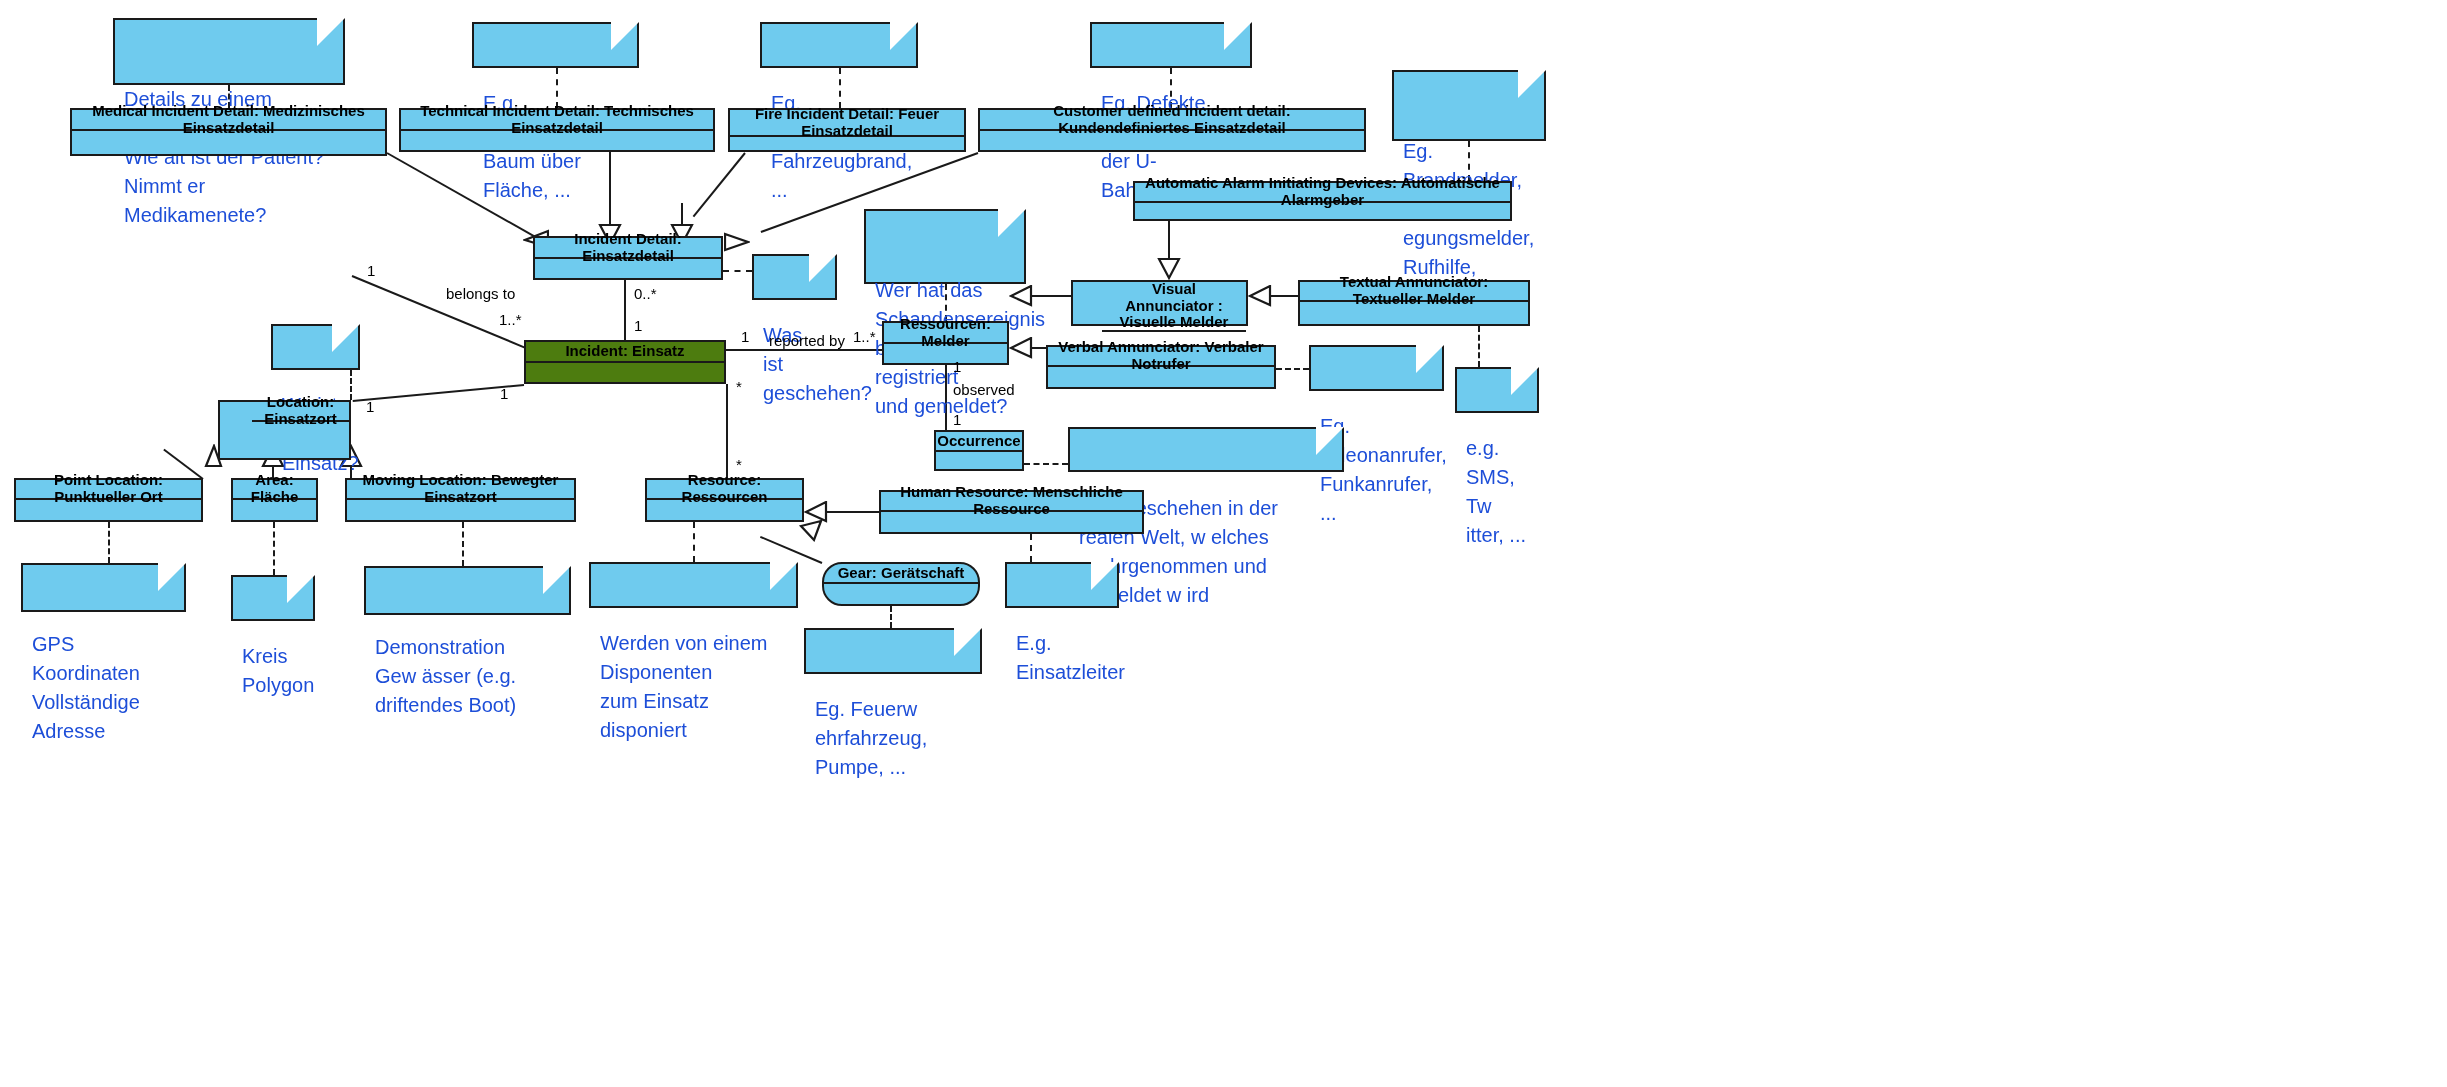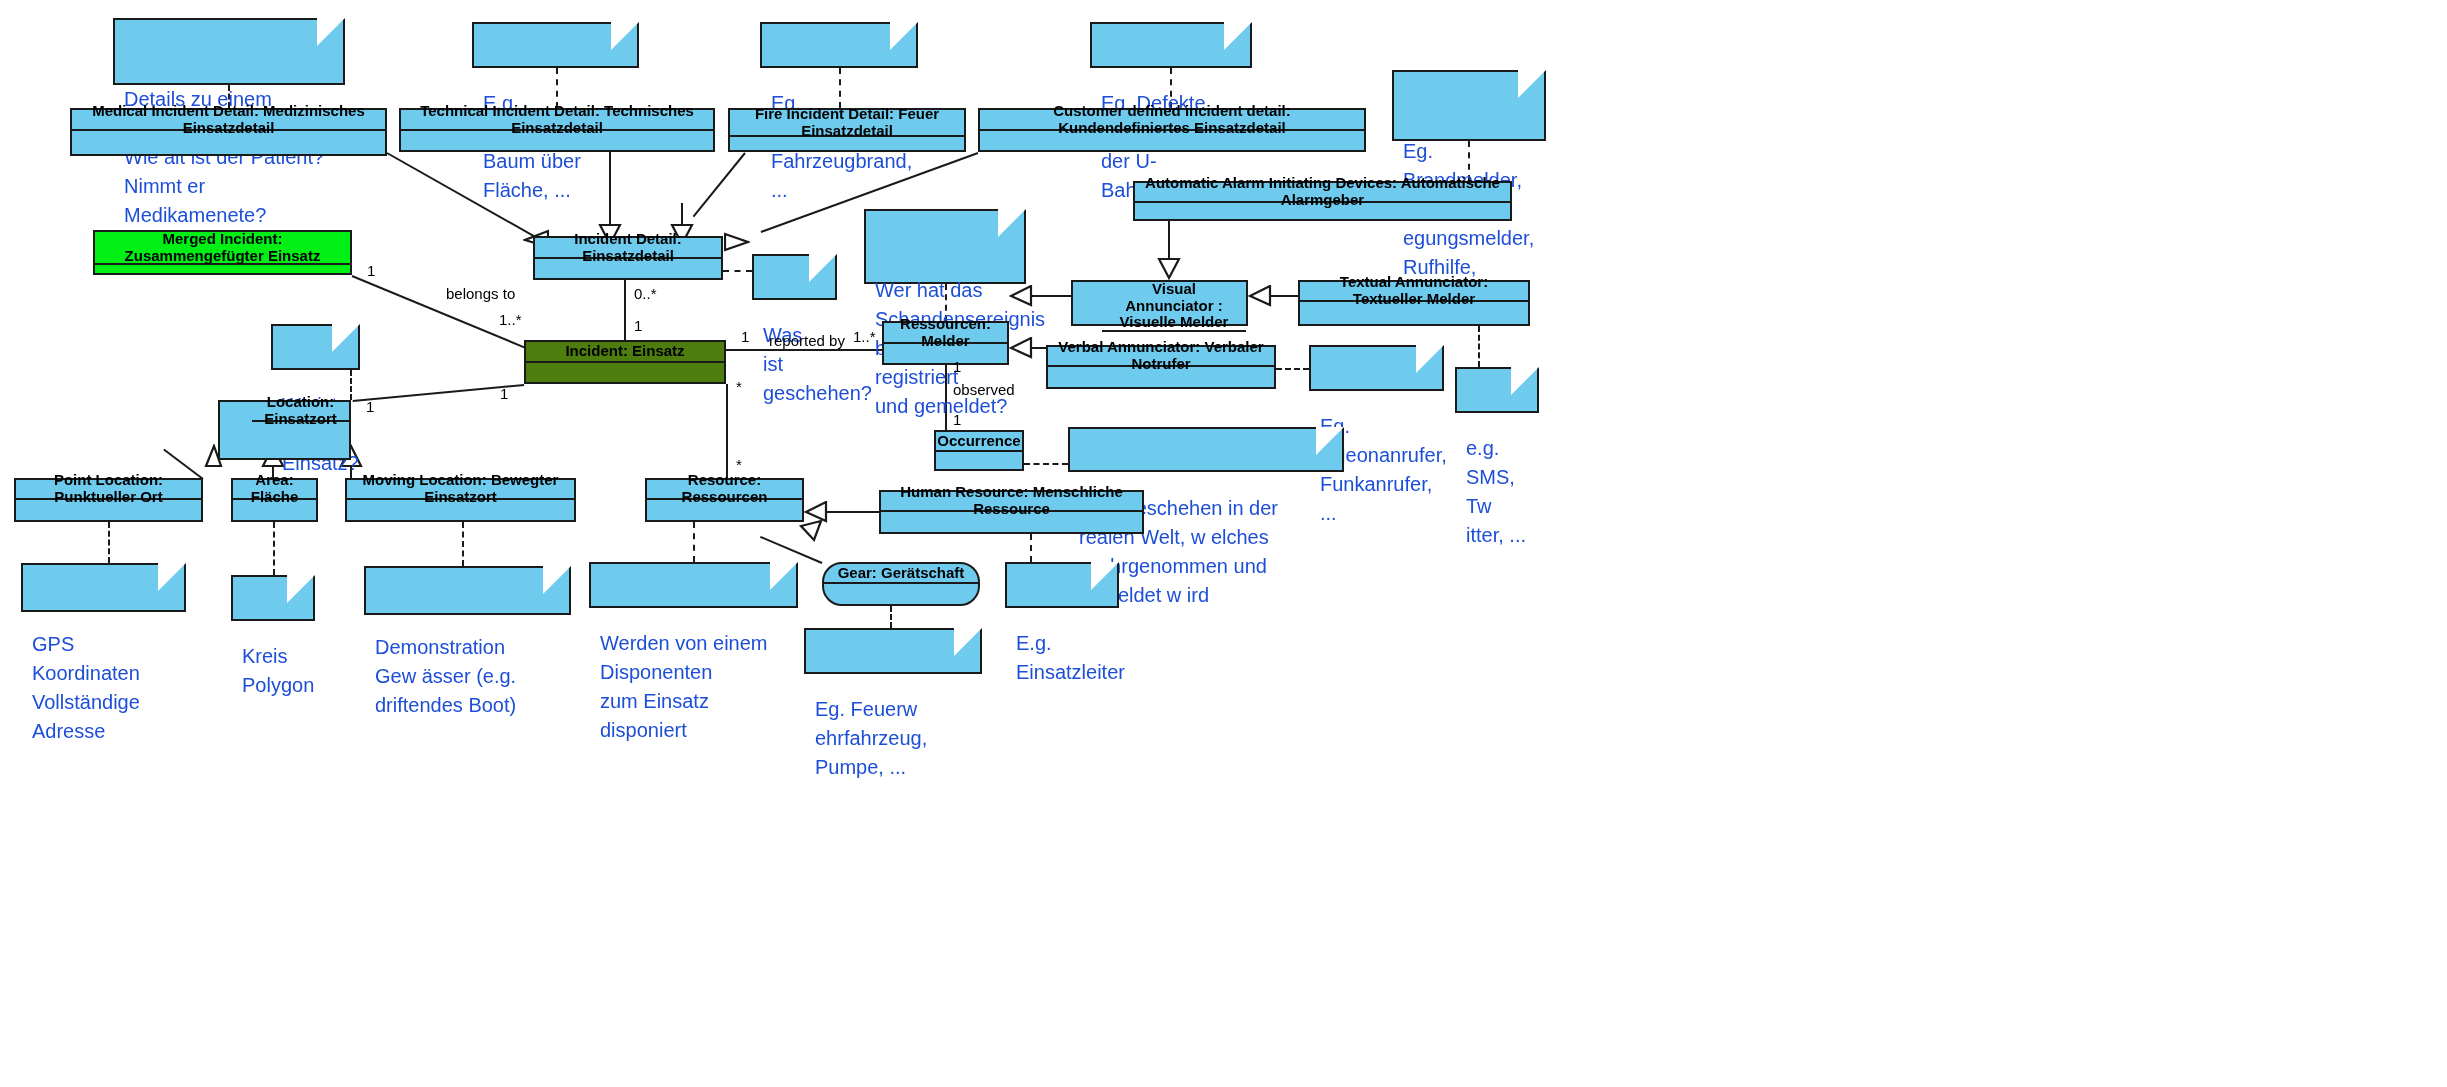--- a/index.html
+++ b/index.html
@@ -145,24 +145,20 @@
     <div class="body"></div>
   </div>
 
   <div class="note" style="left:752px;top:254px;width:85px;height:46px;">
     <div class="foldwrap"><div class="tri"></div></div>
     <span>Was ist
 geschehen?</span>
   </div>
   <div class="dl-h" style="left:723px;top:270px;width:29px;"></div>
 
-  <div class="cls merged" style="left:93px;top:230px;width:259px;height:45px;">
-    <div class="hdr" style="height:33px;">Merged Incident: Zusammengefügter Einsatz</div>
-    <div class="body"></div>
-  </div>
 
   <div class="diag" style="left:352px;top:275px;width:187px;transform:rotate(22.5deg);"></div>
   <span class="lbl" style="left:367px;top:262px;">1</span>
   <span class="lbl" style="left:499px;top:311px;">1..*</span>
   <span class="lbl" style="left:446px;top:285px;">belongs to</span>
 
   <div class="cls accent" style="left:524px;top:340px;width:202px;height:44px;">
     <div class="hdr" style="height:21px;">Incident: Einsatz</div>
     <div class="body"></div>
   </div>

